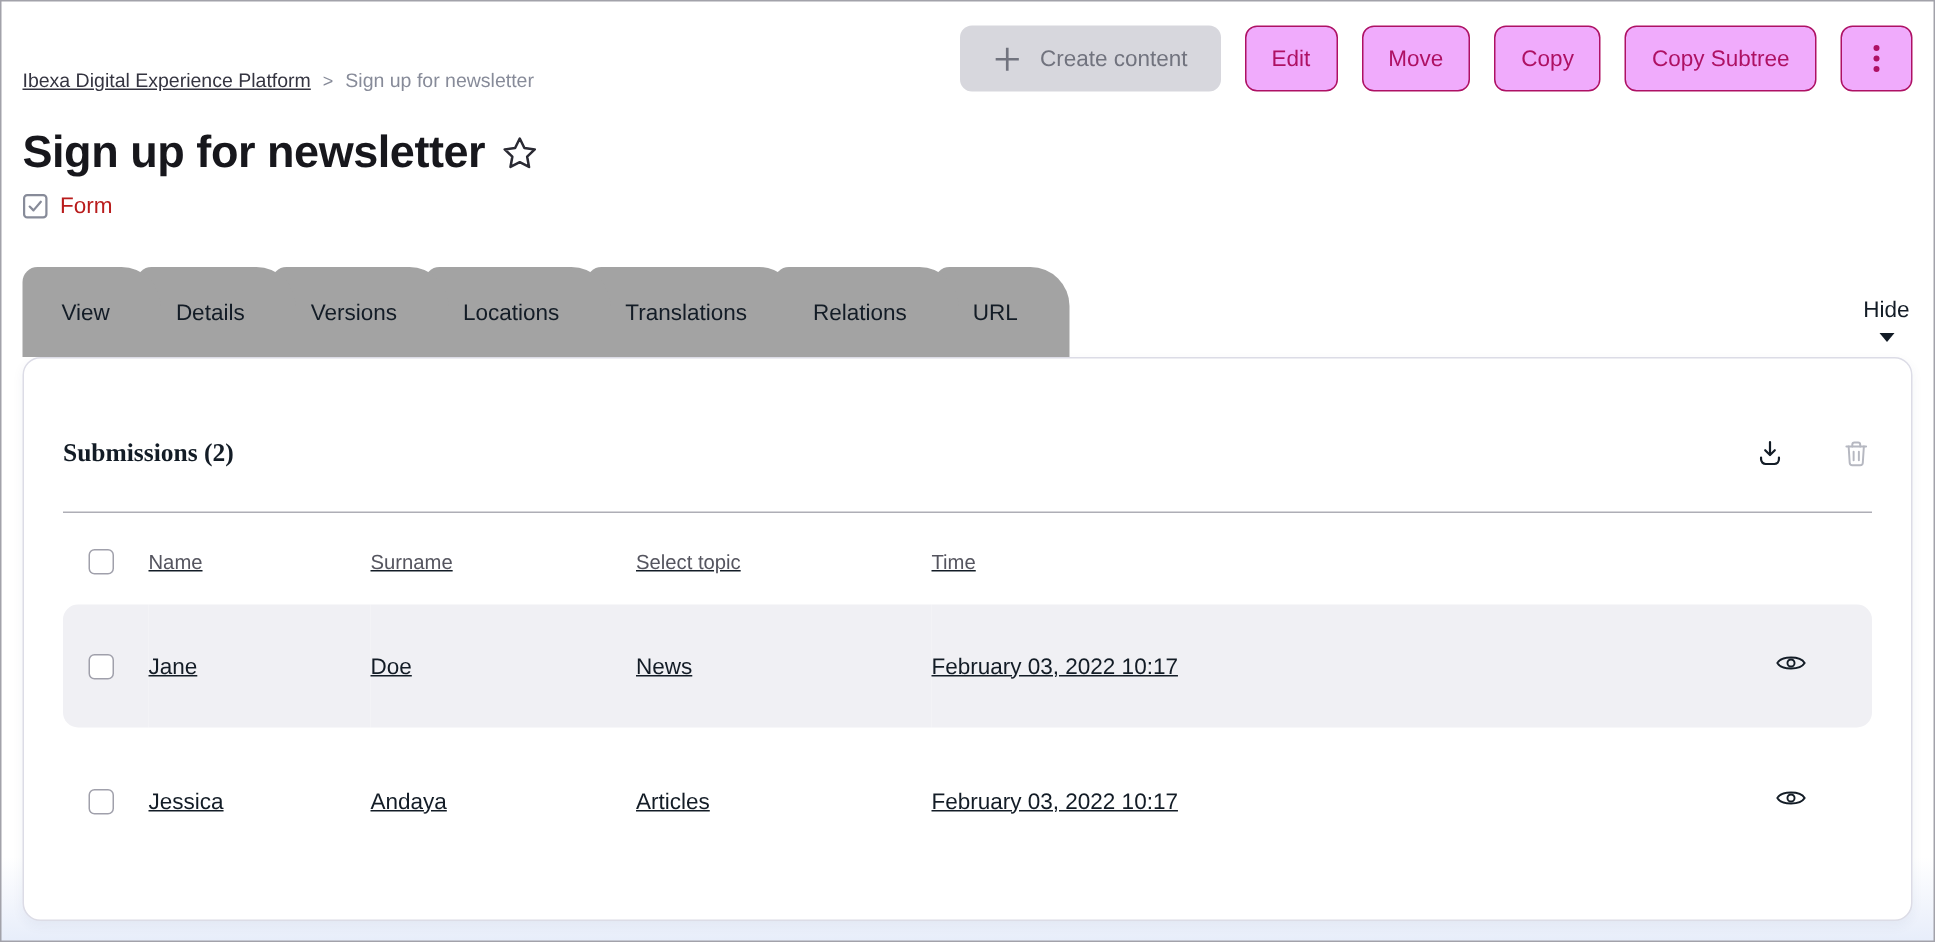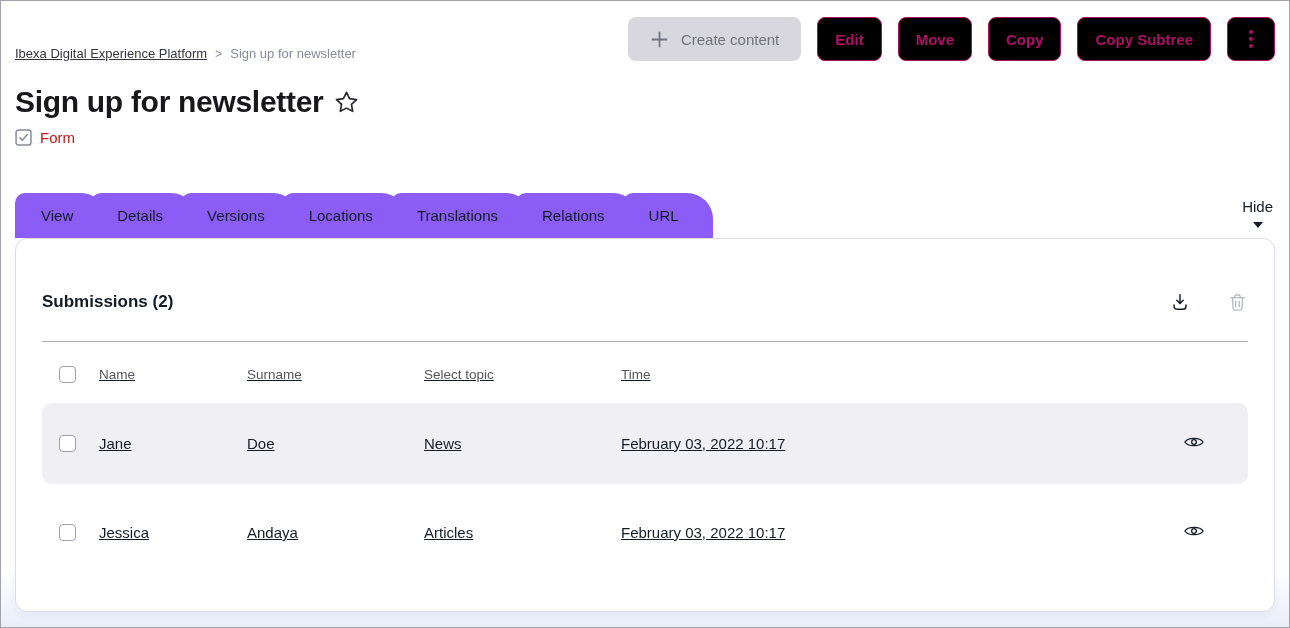--- a/index.html
+++ b/index.html
@@ -12,47 +12,47 @@
     color: #131c26;
   }
   
   .topbar { display:flex; justify-content:space-between; align-items:flex-end; padding:16px 14px 0 14px; }
   .breadcrumb { font-size:13px; padding-top:8px; display:flex; gap:8px; align-items:center; white-space:nowrap; }
   .breadcrumb a { color:#343440; text-decoration:underline; cursor:pointer; }
   .crumb-sep { color:#878b99; font-size:12px; }
   .crumb-current { color:#878b99; }
   .actions { display:flex; gap:16px; align-items:center; }
   .btn { height:44px; border-radius:8px; font-family:"Liberation Sans",sans-serif;
-         font-size:15px; font-weight:700; display:flex; align-items:center; justify-content:center;
-         cursor:pointer; background:#000000; }
+         font-size:15px; font-weight:400; display:flex; align-items:center; justify-content:center;
+         cursor:pointer; background:#f0abfc; }
   .btn-disabled { background:#d7d7dd; color:#71737e; border:none; padding:0 22px; gap:12px; font-weight:400; cursor:default; }
   .btn-outline { border:1px solid #ae1164; color:#ae1164; padding:0 17px; }
   .btn-kebab { width:48px; padding:0; border:1px solid #ae1164; flex-direction:column; gap:3px; }
   .btn-kebab i { width:4px; height:4px; border-radius:50%; background:#ae1164; display:block; }
   
   .title-row { margin:22px 14px 0; display:flex; align-items:center; gap:10px; }
   .title-row h1 { font-size:30px; line-height:38px; font-weight:700; letter-spacing:-0.3px; color:#17171c; }
   .star { display:flex; align-items:center; cursor:pointer; }
   .type-row { margin:6px 14px 0; display:flex; align-items:center; gap:8px; color:#b91c1c; font-size:15px; height:20px; }
   
   .tabs { margin:45px 14px 0; display:flex; align-items:flex-end; position:relative; z-index:2; height:46px; }
-  .tab { height:45px; display:flex; align-items:center; background:#8b5cf6;
+  .tab { height:60px; display:flex; align-items:center; background:#a3a3a3;
          border-radius:10px 26px 0 0; padding:0 34px 0 26px; margin-right:-16px;
          font-size:15px; color:#131c26; position:relative; cursor:pointer; white-space:nowrap; }
   .tab.active { background:#fff; border:1px solid #d8d8e2; border-bottom:none; height:46px;
                 margin-bottom:-1px; z-index:10 !important; }
   .hide-ctl { margin-left:auto; display:flex; align-items:center; gap:7px; padding:0 2px 10px 0;
               font-size:15px; color:#131c26; cursor:pointer;flex-direction:column; }
   .caret-down { width:0; height:0; border-left:5px solid transparent; border-right:5px solid transparent;
                 border-top:6px solid #131c26; }
   
   .panel { margin:0 14px; background:#fff; border:1px solid #dcdce6; border-radius:12px;
            position:relative; z-index:1; padding:0 26px 30px; box-shadow:0 3px 8px rgba(40,50,90,0.05); }
   .panel-head { display:flex; justify-content:space-between; align-items:center; padding-top:52px; }
-  .panel-head h2 { font-size:17px; font-weight:700; color:#131c26; }
+  .panel-head h2 { font-size:17px; font-weight:700; color:#131c26;font-family:Liberation Serif, serif; }
   .head-icons { display:flex; gap:36px; align-items:center; }
   .icon-btn { background:none; border:none; cursor:pointer; display:flex; align-items:center; padding:0; }
   .icon-btn.disabled { cursor:default; }
   
   .table-wrap { margin-top:28px; border-top:1px solid #aeaeb6; }
   table { width:100%; border-collapse:separate; border-spacing:0 8px;text-decoration:underline; }
   th { font-size:13.5px; font-weight:400; color:#55555f; text-align:left; padding:16px 0 12px; }
   th:first-child, td:first-child { padding-left:17px; }
   td { font-size:15px; color:#131c26; padding:32px 0; }
   tr.row-alt td { background:#f0f0f4; }

